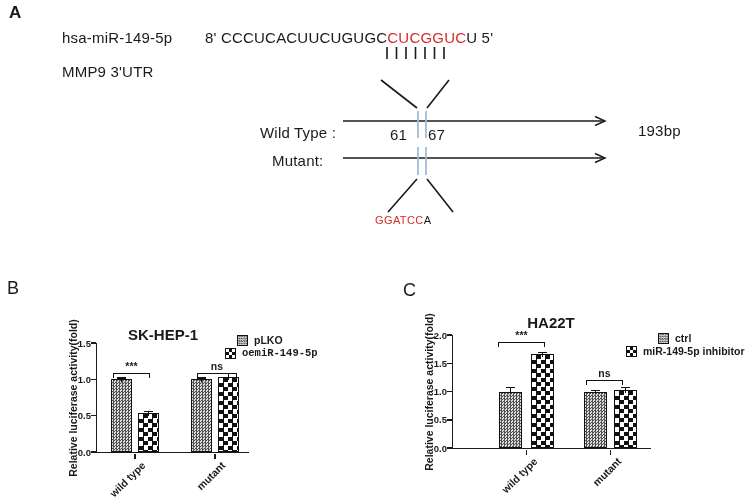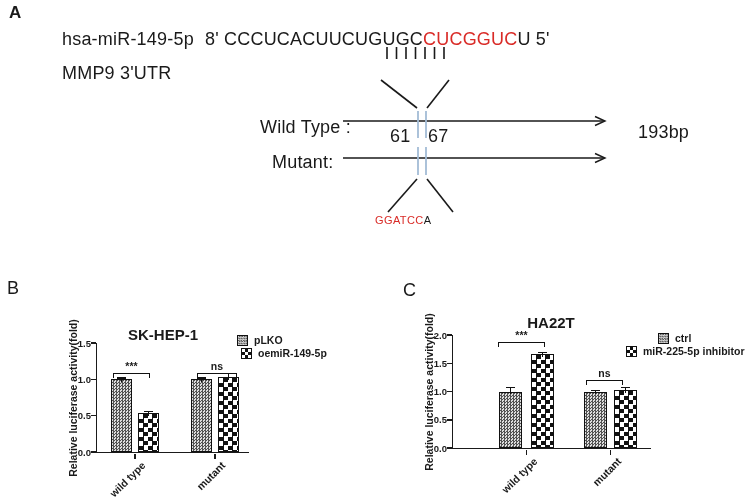--- a/index.html
+++ b/index.html
@@ -3,21 +3,21 @@
 <meta charset="utf-8">
 <style>
   html,body{margin:0;padding:0;background:#ffffff;}
   .canvas{
     position:relative;width:751px;height:500px;background:#ffffff;overflow:hidden;
     font-family:"Liberation Sans","DejaVu Sans",sans-serif;color:#1a1a1a;
   }
   .abs{position:absolute;white-space:nowrap;}
   .panel-letter{font-size:17px;font-weight:700;}
   .panel-letter.plain{font-weight:400;font-size:18px;}
-  .a-text{font-size:18px;letter-spacing:.2px;}
+  .a-text{font-size:15px;letter-spacing:.2px;}
   .red{color:#d92b27;margin-top:29px;}
   svg{position:absolute;left:0;top:0;}
   
   .plot{position:absolute;border-left:1.5px solid #1a1a1a;border-bottom:1.5px solid #1a1a1a;}
   .plot *{box-sizing:border-box;}
   .bar{position:absolute;bottom:0;border:1.4px solid #111;}
   .hatch{background-color:#b5b5b5;background-image:repeating-conic-gradient(rgba(35,35,35,.68) 0% 25%, rgba(255,255,255,.55) 0% 50%);background-size:3px 3px;}
   .checker{background-color:#fff;background-image:repeating-conic-gradient(#111 0% 25%, #ffffff 0% 50%);background-size:9px 9px;}
   .ytickmark{position:absolute;left:-6px;width:5px;height:1.5px;background:#1a1a1a;}
   .yticklabel{position:absolute;left:-33px;width:27px;text-align:right;font-size:9.5px;font-weight:700;line-height:11px;}
@@ -42,21 +42,21 @@
 
   <div class="abs panel-letter" style="left:9px;top:3px;">A</div>
 
   <div class="abs a-text" style="left:62px;top:29px;">hsa-miR-149-5p</div>
 
   <div class="abs a-text" style="left:205px;top:29px;"><span>8' CCCUCACUUCUGUGC</span><span class="red">CUCGGUC</span><span>U 5'</span></div>
 
   <div class="abs a-text" style="left:62px;top:63px;">MMP9 3'UTR</div>
 
 
-  <div class="abs a-text" style="left:260px;top:117px;">Wild Type :</div>
+  <div class="abs a-text" style="left:260px;top:124px;">Wild Type :</div>
   <div class="abs a-text" style="left:390px;top:126px;">61</div>
   <div class="abs a-text" style="left:428px;top:126px;">67</div>
   <div class="abs a-text" style="left:638px;top:122px;">193bp</div>
 
   <div class="abs a-text" style="left:272px;top:152px;">Mutant:</div>
 
   <div class="abs" style="left:375px;top:214px;font-size:11px;letter-spacing:.4px;"><span class="red">GGATCC</span><span>A</span></div>
 
   <svg width="751" height="250" viewBox="0 0 751 250">
 
@@ -116,21 +116,21 @@
       <div class="xtickmark" style="left: 117.25px;"></div>
       <div class="catlabel" style="left: 122px; top: 116px;">mutant</div>
       <div class="bracket" style="left: 16px; top: 30px; width: 37px;"></div>
       <div class="sigtext" style="left: 34.5px; top: 18px;">***</div>
       <div class="bracket" style="left: 100px; top: 30px; width: 40px;"></div>
       <div class="sigtext" style="left: 120px; top: 18px;">ns</div>
       <div class="legend-row" style="left: 140px; top: -9px;">
         <div class="swatch hatch"></div>
         <div class="legend-label">pLKO</div>
       </div>
-      <div class="legend-row" style="left: 144px; top: 4px;">
+      <div class="legend-row" style="left: 128px; top: 4px; font-family: Liberation Mono, monospace;">
         <div class="swatch checker"></div>
         <div class="legend-label">oemiR-149-5p</div>
       </div>
     </div>
 
   <div class="abs panel-letter plain" style="left:403px;top:280px;">C</div>
   <div class="plot" style="left: 452px; top: 335px; width: 198px; height: 113px;">
       <div class="chart-title" style="left: 98px; top: -21px;">HA22T</div>
       <div class="ylabel" style="left: -24px; top: 56.5px;">Relative luciferase activity(fold)</div>
       <div class="ytickmark" style="top: 112.25px;"></div>
@@ -162,17 +162,17 @@
       <div class="bracket" style="left: 45px; top: 7px; width: 47px;"></div>
       <div class="sigtext" style="left: 68.5px; top: -5px;">***</div>
       <div class="bracket" style="left: 133px; top: 45px; width: 37px;"></div>
       <div class="sigtext" style="left: 151.5px; top: 33px;">ns</div>
       <div class="legend-row" style="left: 173px; top: -3px; padding-left: 32px;">
         <div class="swatch hatch"></div>
         <div class="legend-label">ctrl</div>
       </div>
       <div class="legend-row" style="left: 173px; top: 10px;">
         <div class="swatch checker"></div>
-        <div class="legend-label">miR-225-5p inhibitor</div>
+        <div class="legend-label">miR-149-5p inhibitor</div>
       </div>
     </div>
 
 </div>
 
 </body></html>

